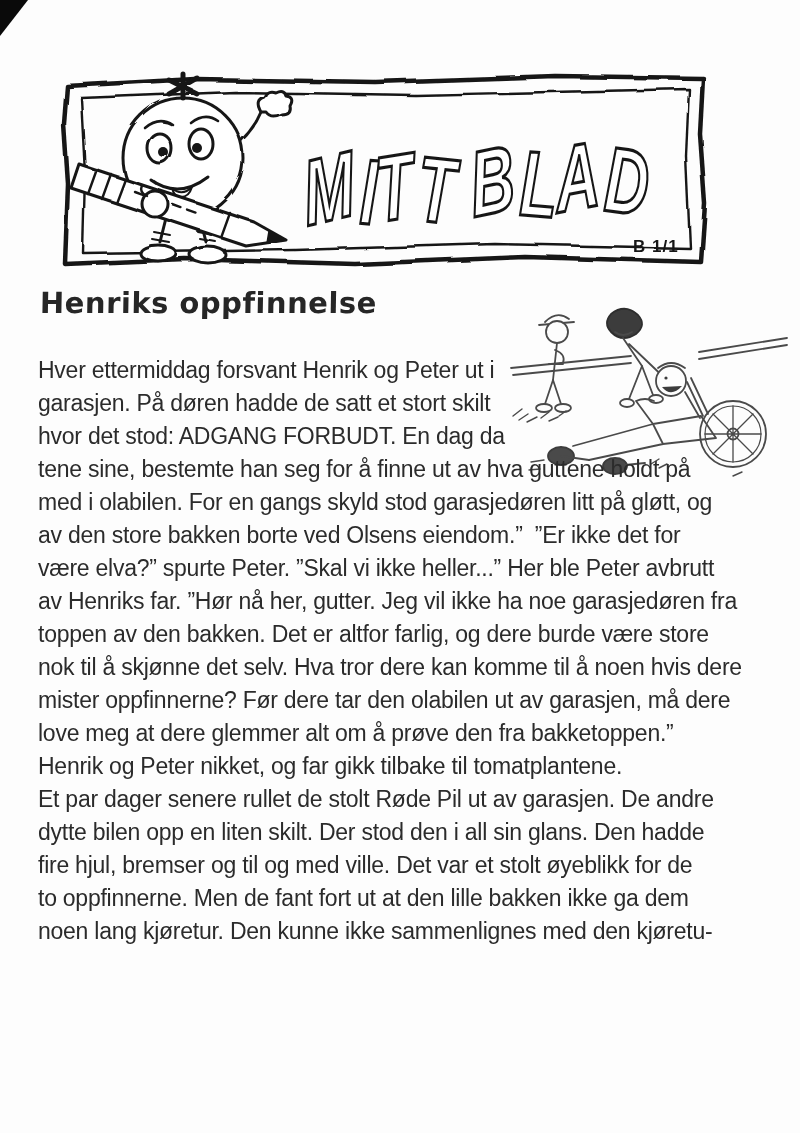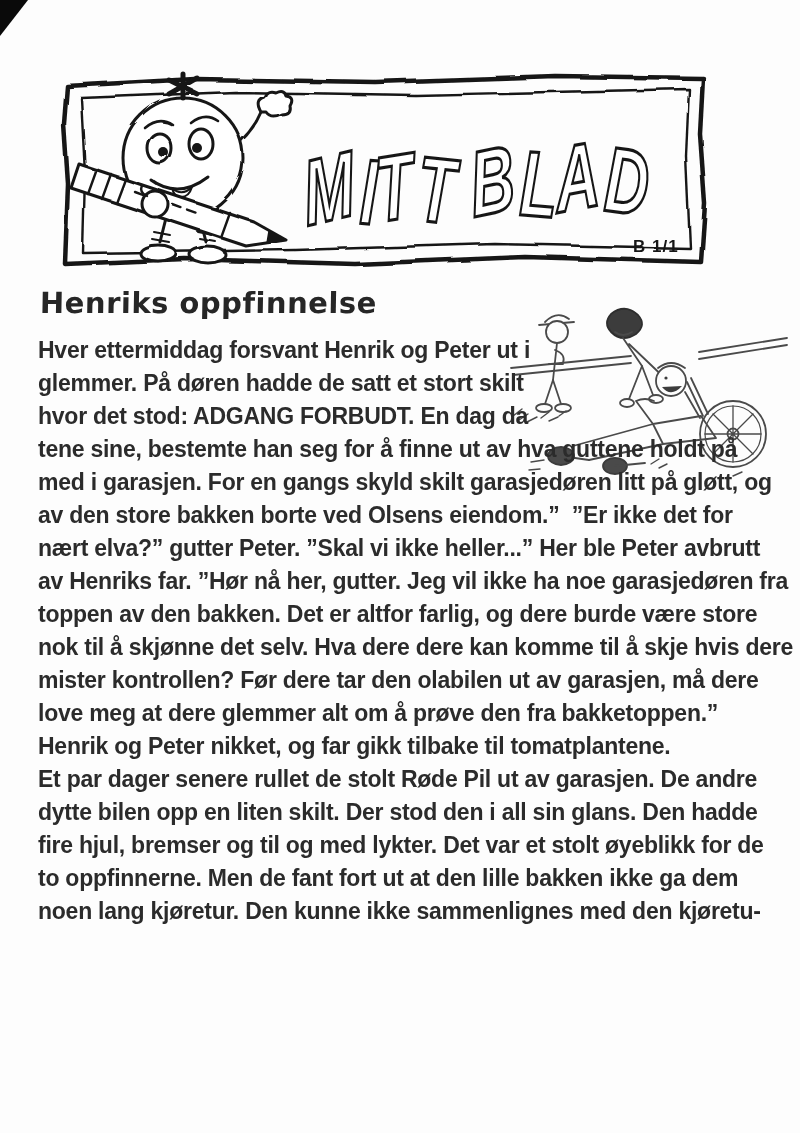--- a/index.html
+++ b/index.html
@@ -11,21 +11,21 @@
     position:absolute; top:0; left:0; width:0; height:0;
     border-top:36px solid #0a0a0a; border-right:28px solid transparent;
   }
   .banner { position:absolute; left:55px; top:64px; width:662px; height:212px; }
   .page-title {
     position:absolute; left:40px; top:286px; margin:0;
     font-family:"DejaVu Sans", sans-serif; font-size:29px; font-weight:600;
     letter-spacing:0.5px; color:#262626; transform:skewX(-1deg);
   }
   .illustration { position:absolute; left:503px; top:296px; width:292px; height:196px; }
-  .article-text { position:absolute; left:38px; top:334px; width:745px;font-weight:bold; }
+  .article-text { position:absolute; left:38px; top:354px; width:745px; }
   .line {
     white-space:pre; font-size:23px; line-height:33px; height:33px;
     letter-spacing:-0.25px; color:#2b2b2b;
   }
 </style>
 </head>
 <body>
 
 <div class="page">
 
@@ -134,32 +134,32 @@
         <ellipse cx="112" cy="170" rx="12" ry="8" fill="#4a4a4a" stroke="#3c3c3c"></ellipse>
         <path d="M58,160 L86,164 M112,170 L142,167"></path>
 
         <path d="M28,166 l13,-2 M26,174 l11,-1" stroke-width="1.4"></path>
       </g>
     </svg>
   </div>
 
   <div class="article-text">
       <div class="line">Hver ettermiddag forsvant Henrik og Peter ut i</div>
-      <div class="line">glemmer. På døren hadde de satt et stort skilt</div>
+      <div class="line">garasjen. På døren hadde de satt et stort skilt</div>
       <div class="line">hvor det stod: ADGANG FORBUDT. En dag da</div>
       <div class="line">tene sine, bestemte han seg for å finne ut av hva guttene holdt på</div>
-      <div class="line">med i garasjen. For en gangs skyld skilt garasjedøren litt på gløtt, og</div>
+      <div class="line">med i olabilen. For en gangs skyld stod garasjedøren litt på gløtt, og</div>
       <div class="line">av den store bakken borte ved Olsens eiendom.”  ”Er ikke det for</div>
-      <div class="line">nært elva?” gutter Peter. ”Skal vi ikke heller...” Her ble Peter avbrutt</div>
+      <div class="line">være elva?” spurte Peter. ”Skal vi ikke heller...” Her ble Peter avbrutt</div>
       <div class="line">av Henriks far. ”Hør nå her, gutter. Jeg vil ikke ha noe garasjedøren fra</div>
       <div class="line">toppen av den bakken. Det er altfor farlig, og dere burde være store</div>
-      <div class="line">nok til å skjønne det selv. Hva dere dere kan komme til å skje hvis dere</div>
-      <div class="line">mister kontrollen? Før dere tar den olabilen ut av garasjen, må dere</div>
+      <div class="line">nok til å skjønne det selv. Hva tror dere kan komme til å noen hvis dere</div>
+      <div class="line">mister oppfinnerne? Før dere tar den olabilen ut av garasjen, må dere</div>
       <div class="line">love meg at dere glemmer alt om å prøve den fra bakketoppen.”</div>
       <div class="line">Henrik og Peter nikket, og far gikk tilbake til tomatplantene.</div>
       <div class="line">Et par dager senere rullet de stolt Røde Pil ut av garasjen. De andre</div>
       <div class="line">dytte bilen opp en liten skilt. Der stod den i all sin glans. Den hadde</div>
-      <div class="line">fire hjul, bremser og til og med lykter. Det var et stolt øyeblikk for de</div>
+      <div class="line">fire hjul, bremser og til og med ville. Det var et stolt øyeblikk for de</div>
       <div class="line">to oppfinnerne. Men de fant fort ut at den lille bakken ikke ga dem</div>
       <div class="line">noen lang kjøretur. Den kunne ikke sammenlignes med den kjøretu-</div>
     </div>
 
 </div>
 
 </body></html>

